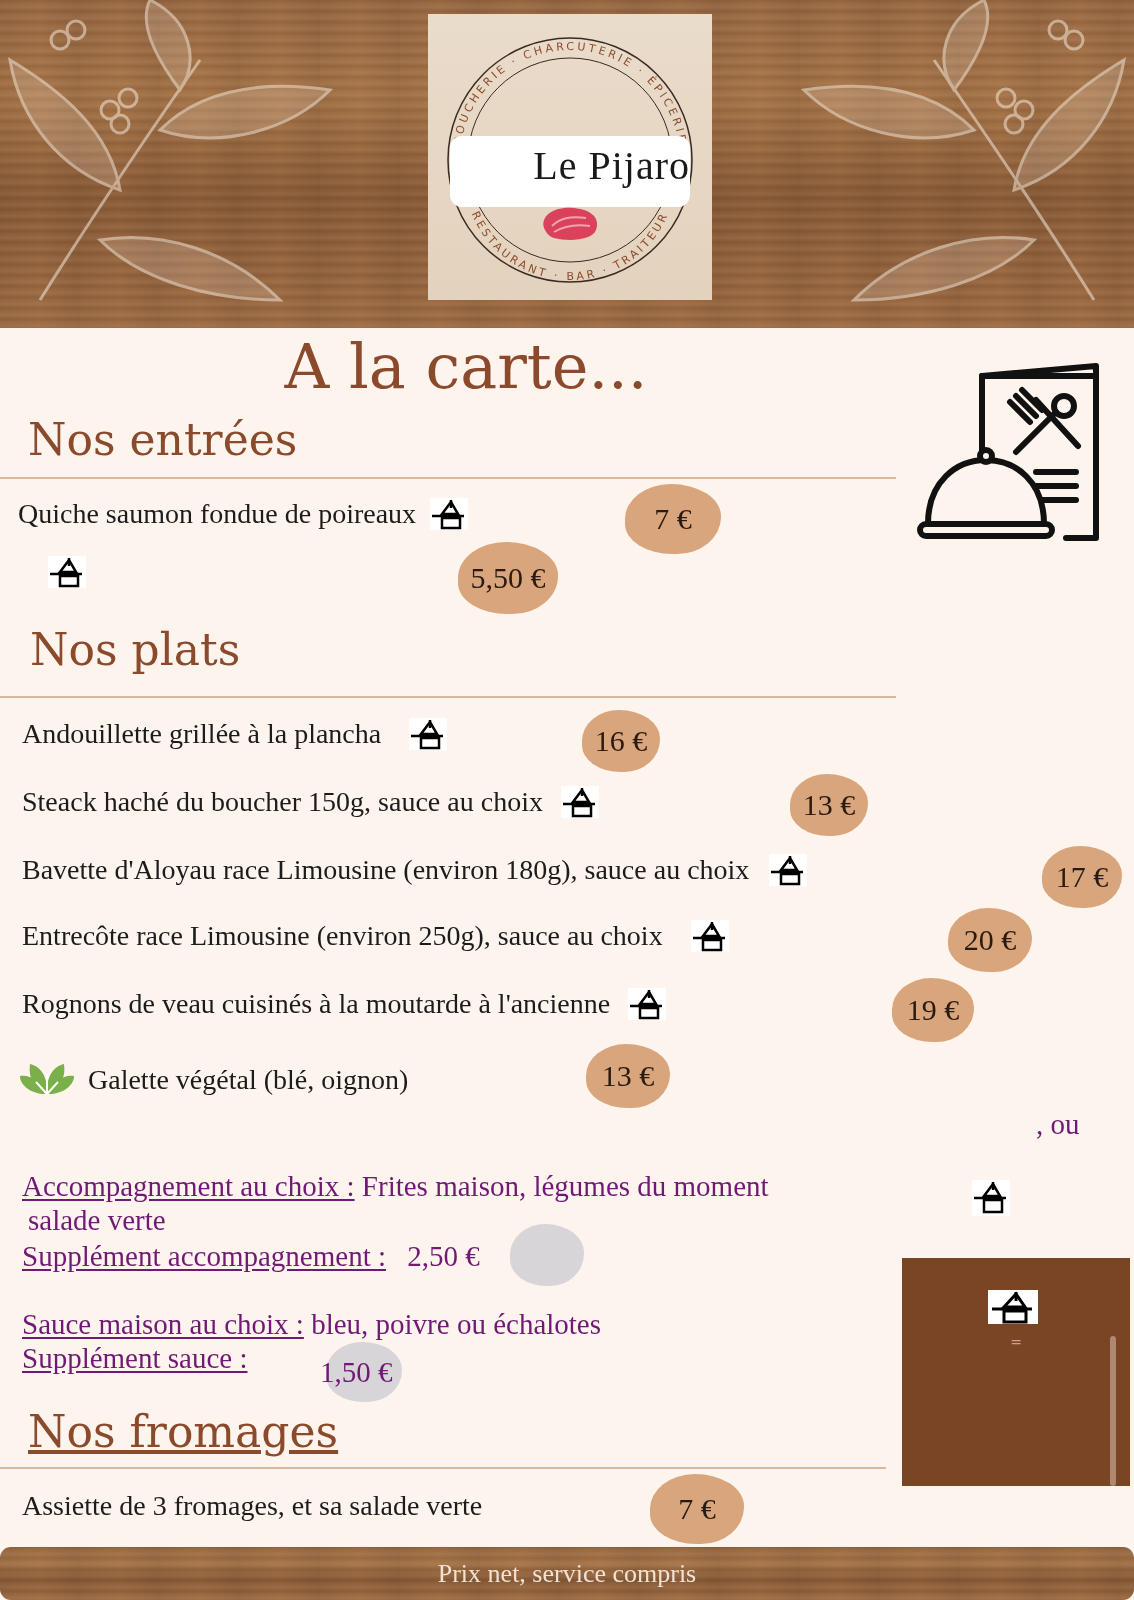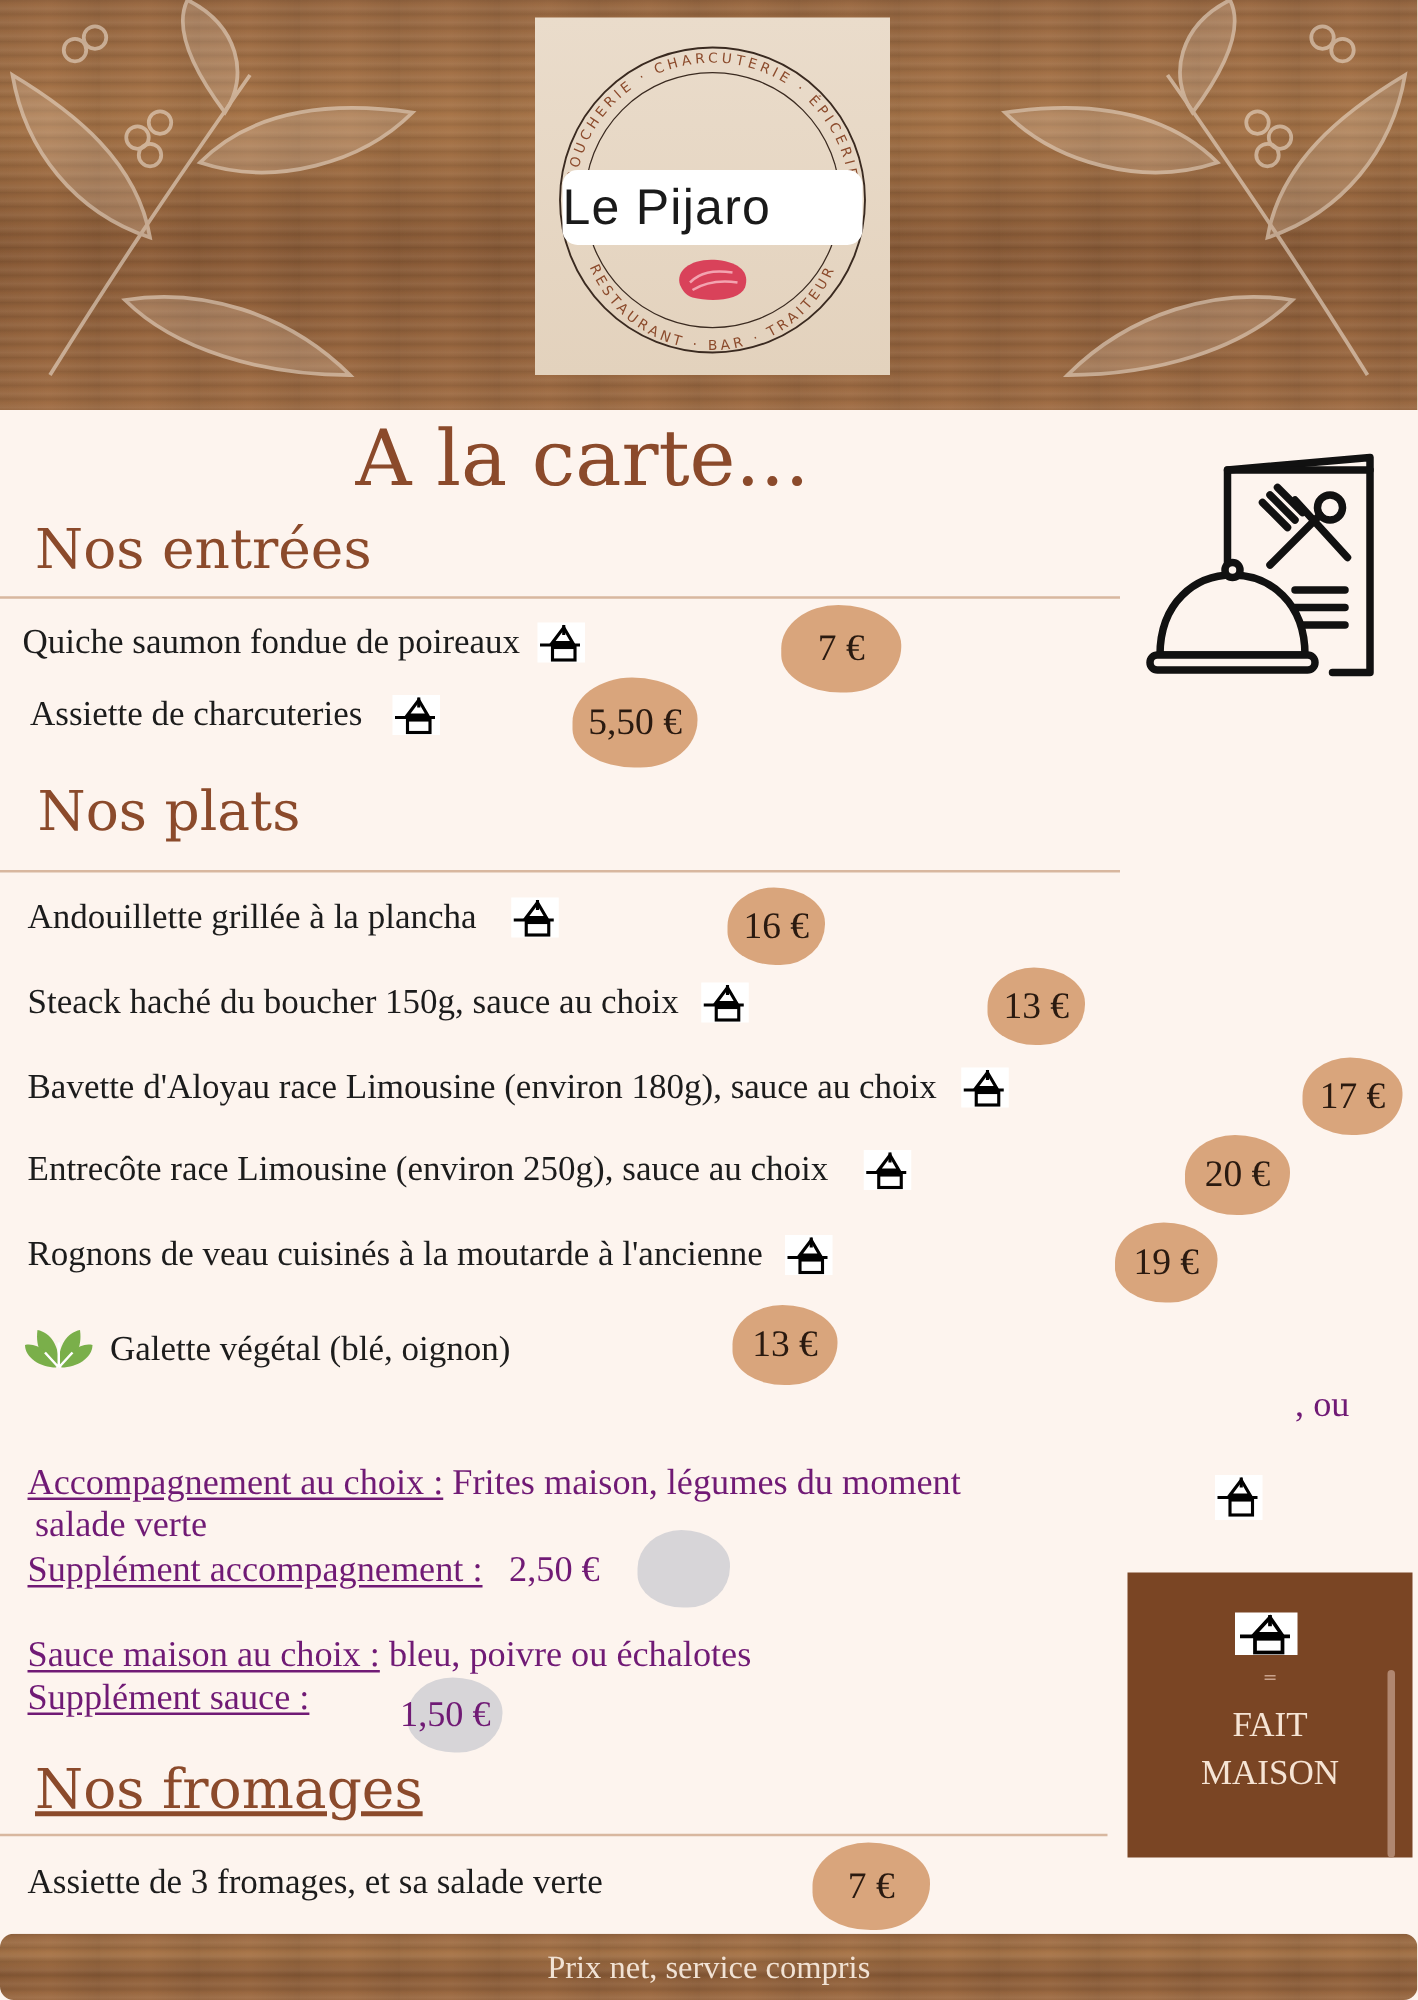--- a/index.html
+++ b/index.html
@@ -24,24 +24,24 @@
   }
   .leaf-deco.left { left: 0; }
   .leaf-deco.right { right: 0; transform: scaleX(-1); }
   #logo-box {
     position: absolute; left: 428px; top: 14px; width: 284px; height: 286px;
     background: #e7d7c4;
     background: linear-gradient(180deg, #eadccb, #e3d2bd);
   }
   #logo-svg { position: absolute; left: 0; top: 0; }
   #logo-name {
-    position: absolute; left: 22px; top: 122px; width: 240px; height: 60px;
+    position: absolute; left: 22px; top: 122px; width: 240px; height: 71px;
     background: #fff; border-radius: 12px;
-    font-family: Liberation Sans, sans-serif; font-size: 40px; line-height: 60px;
-    text-align: left; color: #1a1a1a; letter-spacing: 1px;
+    font-family: Liberation Serif, serif; font-size: 40px; line-height: 60px;
+    text-align: right; color: #1a1a1a; letter-spacing: 1px;
   }
 
   #page-title {
     position: absolute; left: 0; width: 932px; top: 330px;
     text-align: center; font-size: 62px; color: #8b4a2b;
     font-family: "DejaVu Serif", serif;
   }
   .section-title {
     position: absolute; font-size: 44px; color: #8b4a2b;
     font-family: "DejaVu Serif", serif;
@@ -179,21 +179,20 @@
           <line x1="21" y1="2" x2="21" y2="10"></line>
           <line x1="2" y1="18" x2="34" y2="18"></line>
           <rect x="12" y="20" width="18" height="10"></rect>
         </g>
       </svg>
   </span>
 </div>
 <div class="price" style="left:625px; top:484px; width:96px; height:70px;">7 €</div>
 
 <div class="item" style="left:24px; top:556px;">
-  <span>Assiette de charcuteries</span>
   <span class="hm-icon" style="margin-left:24px;">
     <svg width="38" height="32" viewBox="0 0 38 32">
         <g fill="none" stroke="#000" stroke-width="2.5">
           <path d="M12 16 L21 4 L28 16 Z"></path>
           <line x1="21" y1="2" x2="21" y2="10"></line>
           <line x1="2" y1="18" x2="34" y2="18"></line>
           <rect x="12" y="20" width="18" height="10"></rect>
         </g>
       </svg>
   </span>
@@ -330,24 +329,20 @@
     <svg width="50" height="34" viewBox="0 0 50 34">
         <g fill="none" stroke="#000" stroke-width="3">
           <path d="M16 17 L28 4 L37 17 Z"></path>
           <line x1="28" y1="2" x2="28" y2="11"></line>
           <line x1="4" y1="19" x2="44" y2="19"></line>
           <rect x="16" y="21" width="22" height="11"></rect>
         </g>
       </svg>
   </div>
   <div class="fm-eq">=</div>
-  <div class="fm-text">
-    <div>FAIT</div>
-    <div>MAISON</div>
-  </div>
   <div class="fm-bar"></div>
 </div>
 
 <div class="section-title" style="left:28px; top:1406px;text-decoration:underline;">Nos fromages</div>
 <div class="rule" style="top:1467px; width:886px;"></div>
 
 <div class="item" style="left:22px; top:1490px;">
   <span>Assiette de 3 fromages, et sa salade verte</span>
 </div>
 <div class="price" style="left:650px; top:1474px; width:94px; height:70px;">7 €</div>

